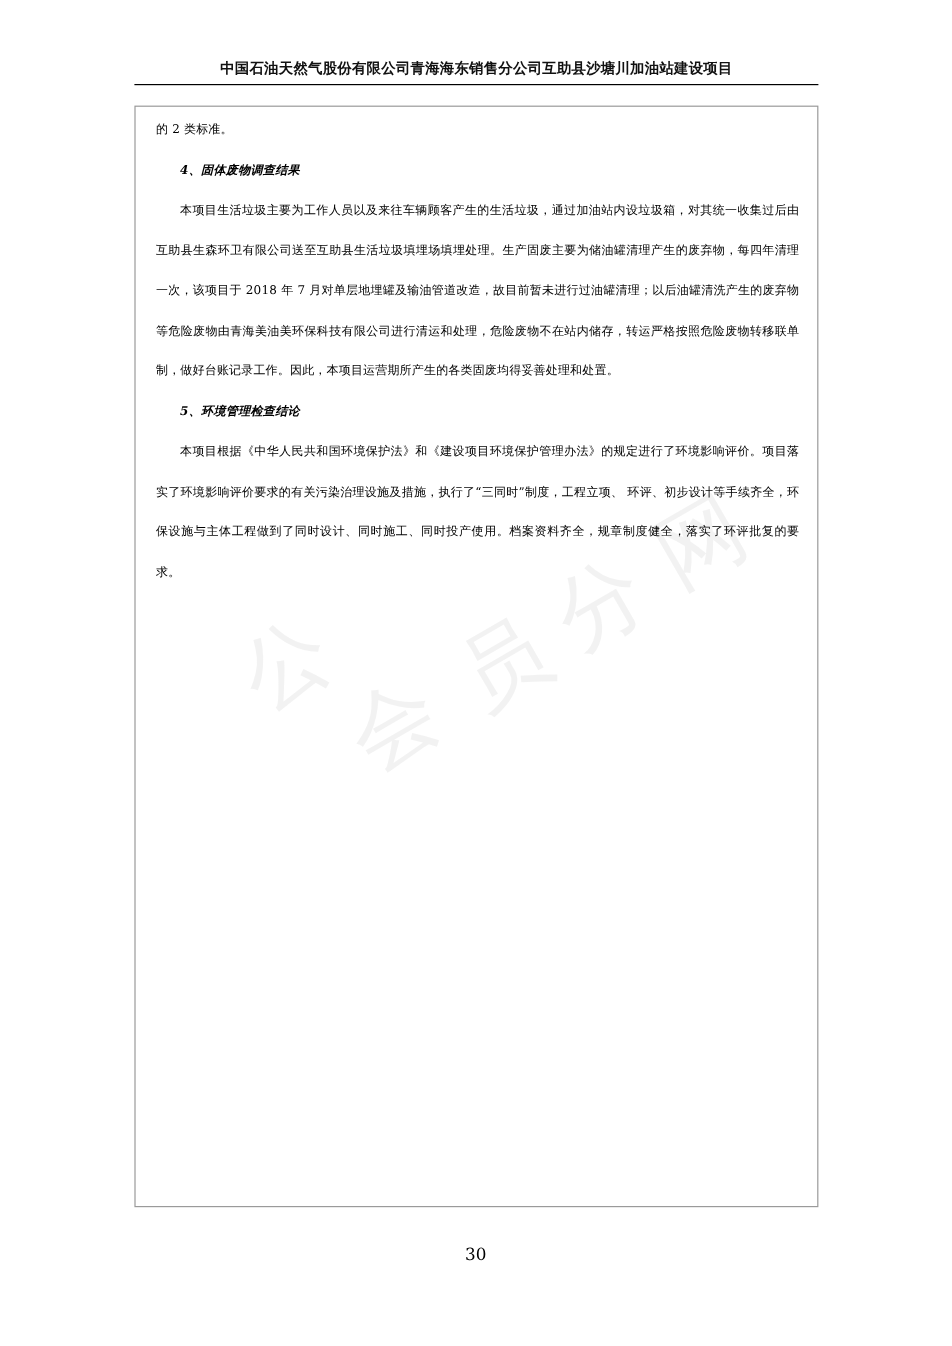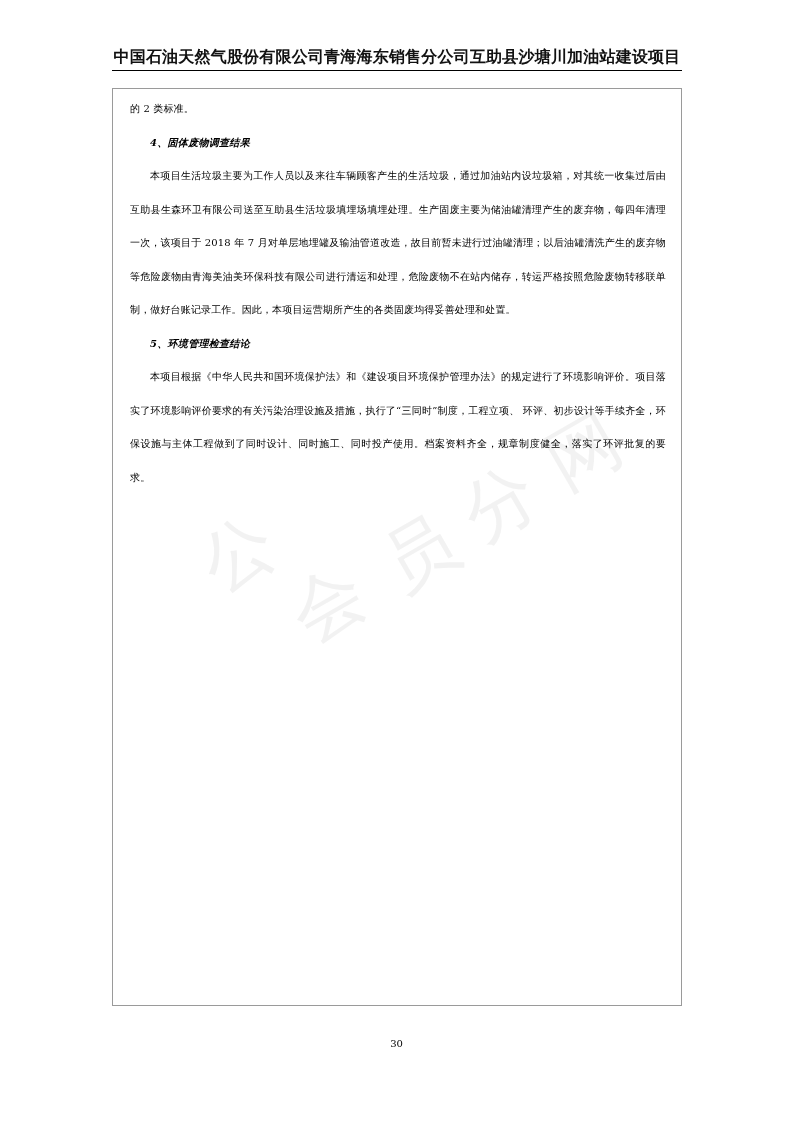--- a/index.html
+++ b/index.html
@@ -27,21 +27,21 @@
   .header {
     position: absolute;
     left: 112px;
     top: 48px;
     width: 570px;
     text-align: center;
   }
   .header-title {
     font-family: "DejaVu Serif", "Liberation Serif", serif;
     font-weight: bold;
-    font-size: 16px;
+    font-size: 12px;
     letter-spacing: 0.2px;
     line-height: 18px;
     white-space: nowrap;
     color: #111;
   }
   .header-rule {
     margin-top: 4px;
     border-top: 1.6px solid #000;
     width: 100%;
   }
@@ -111,21 +111,21 @@
   .wm5 { left: 352px; top: -16px; transform: rotate(-30deg); }
 
   
   .page-number {
     position: absolute;
     left: 0;
     top: 1038px;
     width: 793px;
     text-align: center;
     font-family: "DejaVu Serif", "Liberation Serif", serif;
-    font-size: 10px;
+    font-size: 14px;
     color: #000;
   }
 </style>
 </head>
 <body>
 
 <div class="page">
 
   <div class="header">
     <div class="header-title">中国石油天然气股份有限公司青海海东销售分公司互助县沙塘川加油站建设项目</div>

